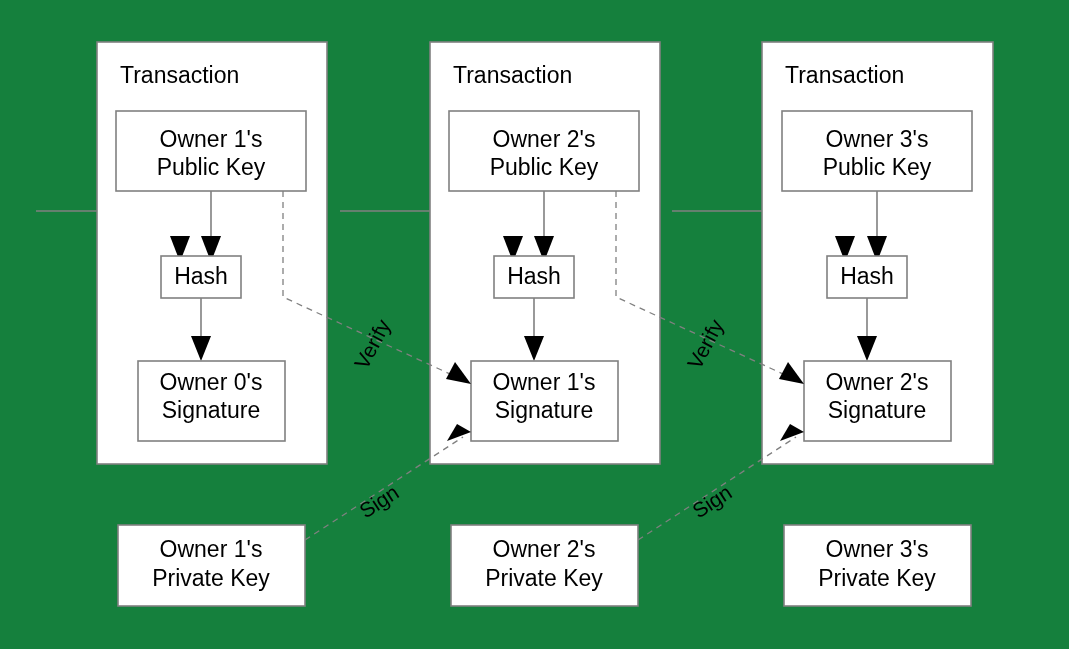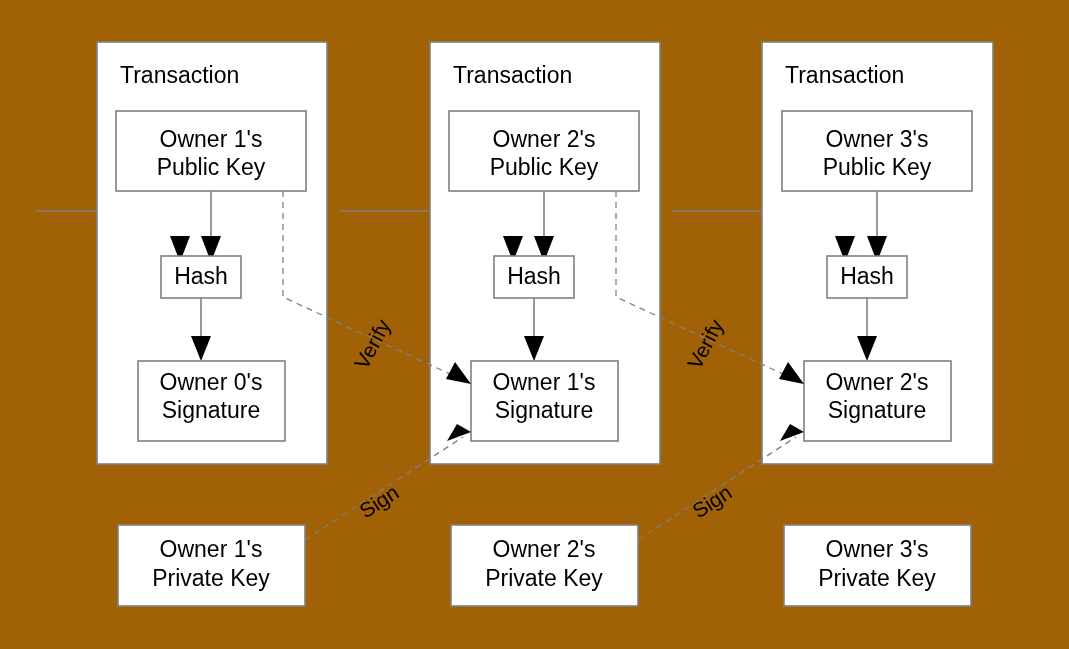--- a/index.html
+++ b/index.html
@@ -10,21 +10,21 @@
   body {
     width: 1069px;
     height: 649px;
     font-family: "Liberation Sans", sans-serif;
     overflow: hidden;
   }
   #diagram-root {
     position: relative;
     width: 1069px;
     height: 649px;
-    background: #a16207;
+    background: #15803d;
   }
   svg.canvas {
     position: absolute;
     top: 0;
     left: 0;
     width: 1069px;
     height: 649px;
   }
   .panel-rect {
     fill: #ffffff;

